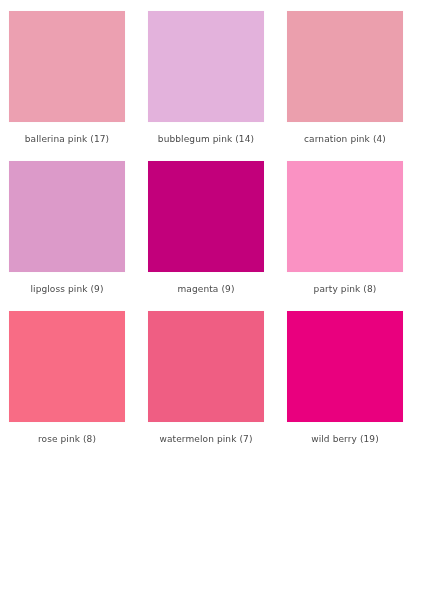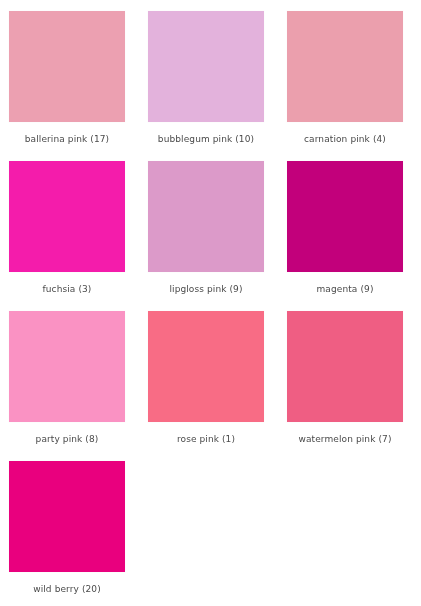--- a/index.html
+++ b/index.html
@@ -59,58 +59,54 @@
 
 <div id="palette-grid">
 
   <div class="swatch-cell">
     <div class="swatch-chip" style="background-color: rgb(236, 160, 177);"></div>
     <div class="swatch-label">ballerina pink (17)</div>
   </div>
 
   <div class="swatch-cell">
     <div class="swatch-chip" style="background-color: rgb(227, 178, 220);"></div>
-    <div class="swatch-label">bubblegum pink (10)</div>
+    <div class="swatch-label">bubblegum pink (14)</div>
   </div>
 
   <div class="swatch-cell">
     <div class="swatch-chip" style="background-color: rgb(235, 159, 173);"></div>
     <div class="swatch-label">carnation pink (4)</div>
   </div>
 
-  <div class="swatch-cell">
-    <div class="swatch-chip" style="background-color: rgb(244, 28, 171);"></div>
-    <div class="swatch-label">fuchsia (3)</div>
-  </div>
 
 
   <div class="swatch-cell">
     <div class="swatch-chip" style="background-color: rgb(220, 154, 201);"></div>
     <div class="swatch-label">lipgloss pink (9)</div>
   </div>
 
   <div class="swatch-cell">
     <div class="swatch-chip" style="background-color: rgb(194, 0, 123);"></div>
     <div class="swatch-label">magenta (9)</div>
   </div>
 
   <div class="swatch-cell">
     <div class="swatch-chip" style="background-color: rgb(250, 146, 195);"></div>
     <div class="swatch-label">party pink (8)</div>
   </div>
 
   <div class="swatch-cell">
     <div class="swatch-chip" style="background-color: rgb(248, 108, 133);"></div>
-    <div class="swatch-label">rose pink (1)</div>
+    <div class="swatch-label">rose pink (8)</div>
   </div>
 
 
   <div class="swatch-cell">
     <div class="swatch-chip" style="background-color: rgb(239, 94, 131);"></div>
     <div class="swatch-label">watermelon pink (7)</div>
   </div>
 
   <div class="swatch-cell">
     <div class="swatch-chip" style="background-color: rgb(233, 0, 126);"></div>
-    <div class="swatch-label">wild berry (20)</div>
+    <div class="swatch-label">wild berry (19)</div>
   </div>
 
 </div>
 
 </body></html>

